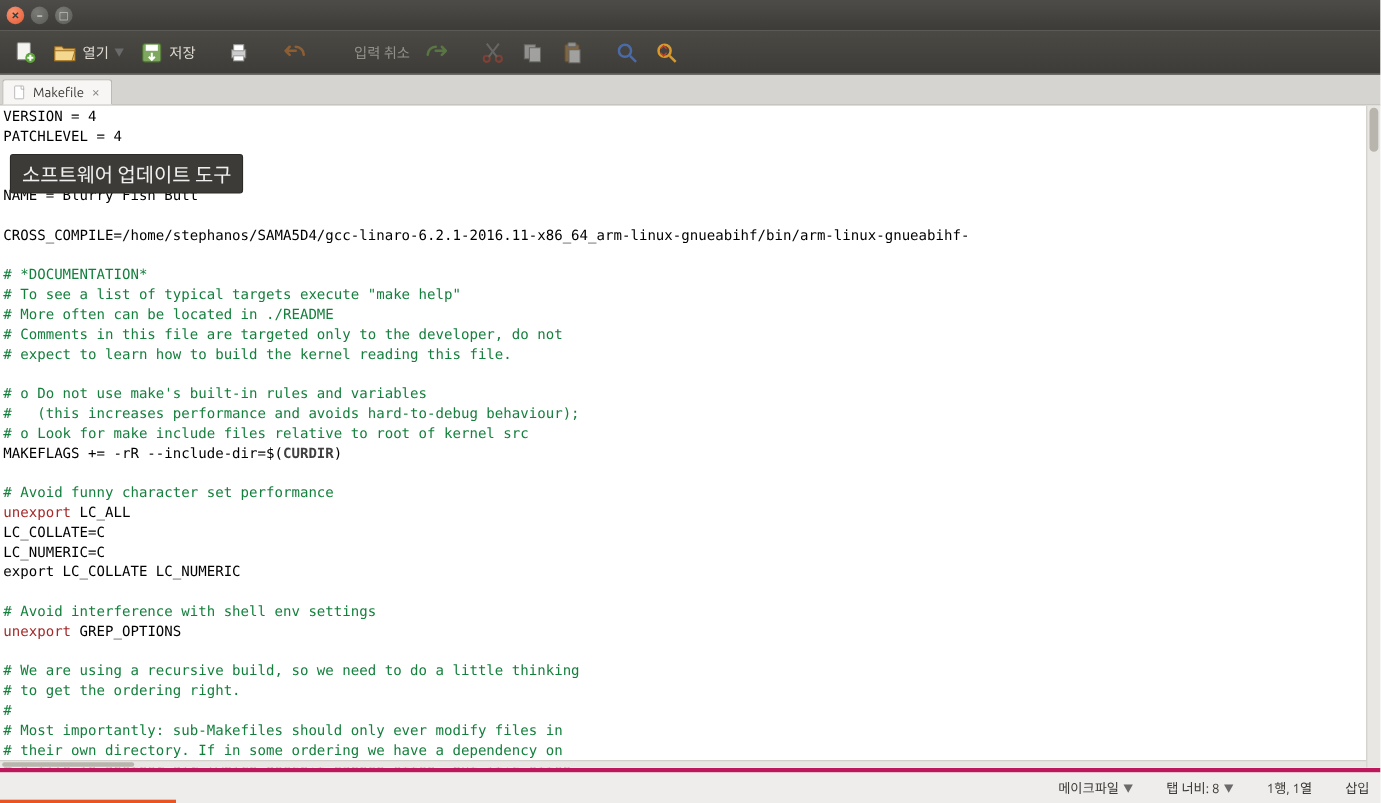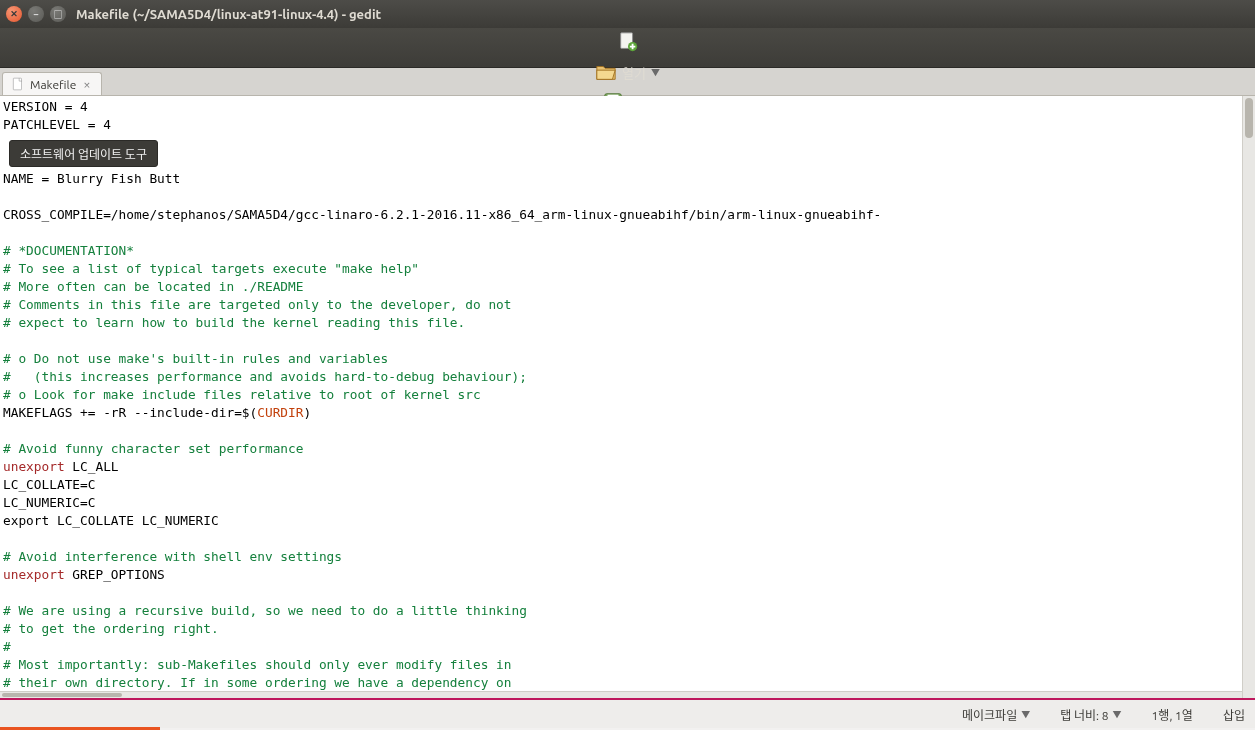--- a/index.html
+++ b/index.html
@@ -30,21 +30,20 @@
 .win-close { background: radial-gradient(circle at 35% 30%, #f79674, #e5572f); }
 .win-min, .win-max { background: radial-gradient(circle at 35% 30%, #7a7a76, #5a5a56); color:#ddd; }
 .toolbar {
   height: 40px;
   background: linear-gradient(to bottom, #4a4944 0%, #3d3c38 100%);
   border-bottom: 1px solid #2b2a27;
   display: flex;
   align-items: center;
   padding: 0 6px;
   gap: 2px;
-  flex-direction: column;
 }
 .tb-btn {
   display: flex; align-items: center; gap: 5px;
   padding: 3px 6px; border-radius: 3px;
   color: #dfdbd2; font-size: 13px; cursor: pointer;
 }
 .tb-btn.disabled { opacity: 0.5; gap: 44px; }
 .tb-sep { width: 12px; }
 .tb-icon { width: 22px; height: 22px; display:flex; align-items:center; justify-content:center;}
 .tb-icon svg { width: 22px; height: 22px; }
@@ -76,36 +75,36 @@
 .editor {
   font-family: "DejaVu Sans Mono", "Consolas", monospace;
   font-size: 12.8px;
   line-height: 18px;
   padding: 2px 3px;
   white-space: pre;
   color: #000;
 }
 .c-comment { color: #15803d; }
 .c-keyword { color: #a52a2a; font-weight: normal; }
-.c-var { color: #c2410c; font-weight: normal; }
+.c-var { color: #404040; font-weight: bold; }
 .tooltip {
   position: absolute;
   top: 140px; left: 9px;
   background: #3c3b37;
   color: #f0f0f0;
-  font-size: 12px;
+  font-size: 18px;
   padding: 4px 10px;
   border: 1px solid #2b2a27;
   border-radius: 3px;
   z-index: 50;
 }
 .statusbar {
   height: 24px;
   background: #eeedeb;
-  border-top: 2px solid #be185d;
+  border-top: 4px solid #be185d;
   display: flex;
   align-items: center;
   justify-content: flex-end;
   padding: 14px 10px;
   gap: 30px;
   font-size: 12px;
   color: #3c3b37;
 }
 .sb-item { display:flex; align-items:center; gap:4px;}
 .dropdown-arrow { font-size: 9px; color:#6a6a6a; }
@@ -129,21 +128,20 @@
 </style>
 </head>
 <body>
 
 <div class="titlebar">
   <div class="win-controls">
     <div class="win-btn win-close">✕</div>
     <div class="win-btn win-min">–</div>
     <div class="win-btn win-max">□</div>
   </div>
-  <span>Makefile (~/SAMA5D4/linux-at91-linux-4.4) - gedit</span>
 </div>
 
 <div class="toolbar">
   <div class="tb-btn">
     <span class="tb-icon">
       <svg viewBox="0 0 24 24">
           <rect x="4" y="2" width="13" height="17" rx="1" fill="#f4f4f0" stroke="#888"></rect>
           <circle cx="17" cy="17" r="5" fill="#5da53a"></circle>
           <path d="M14 17h6M17 14v6" stroke="#fff" stroke-width="2"></path>
         </svg>

